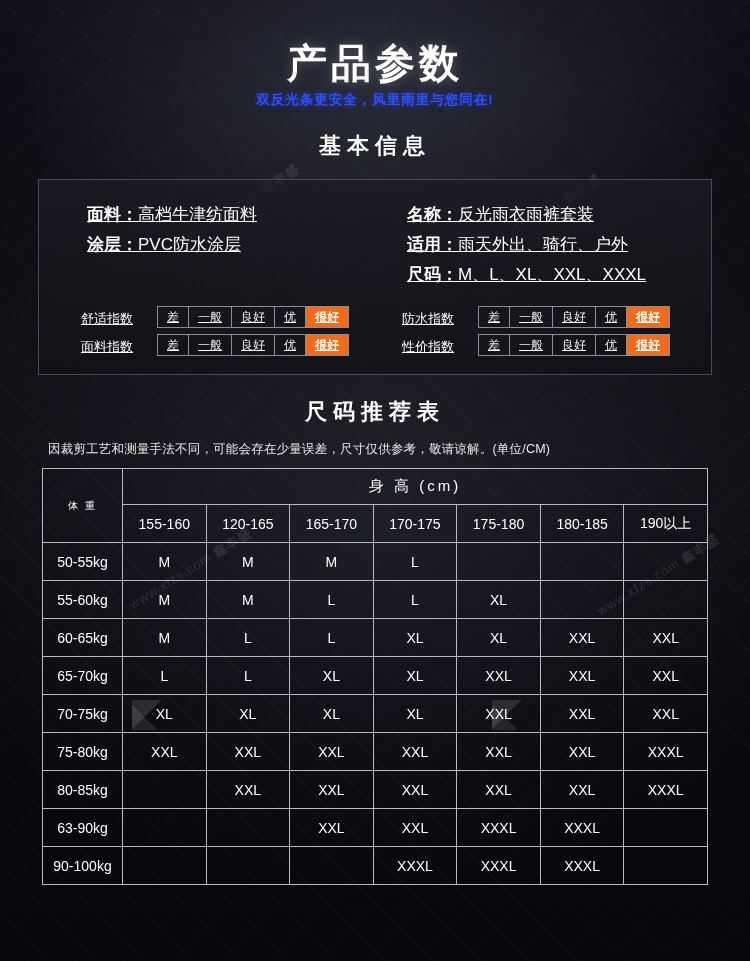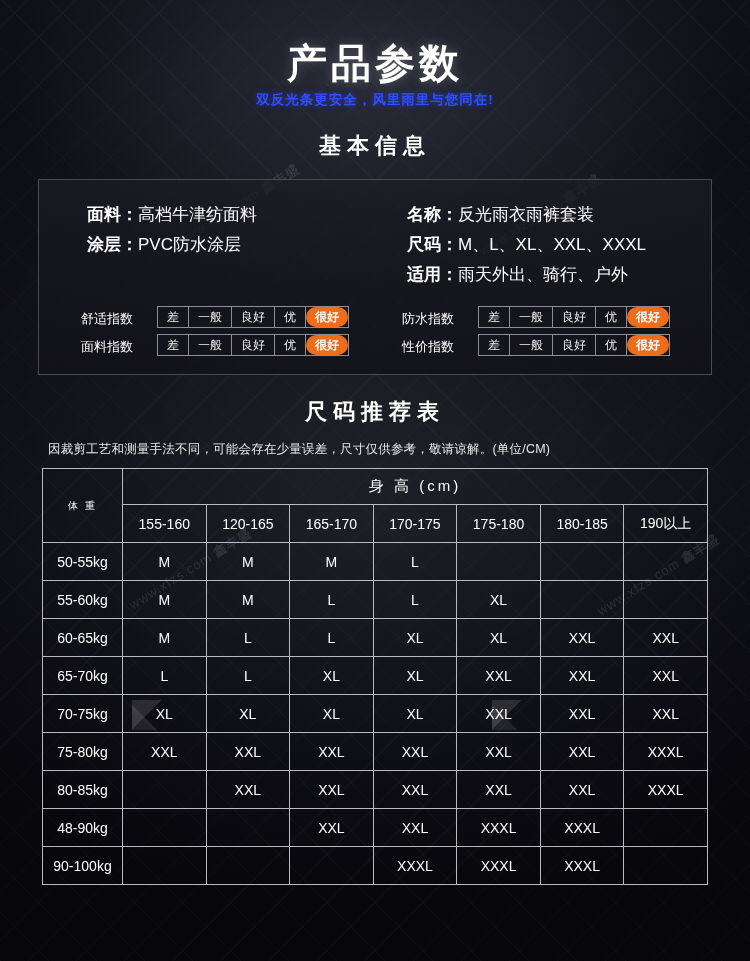--- a/index.html
+++ b/index.html
@@ -68,20 +68,21 @@
     margin-top: 22px;
   }
 
   
   .info-panel {
     position: relative;
     margin: 18px 38px 0 38px;
     border: 1px solid #4a4a52;
     background: linear-gradient(180deg, rgba(28,28,36,0.72) 0%, rgba(16,16,22,0.72) 100%);
     padding: 16px 14px 12px 14px;
+    text-decoration: underline;
   }
   .info-rows {
     display: flex;
     gap: 0px;
     padding: 4px 0 10px 0;
   }
   .info-col { flex: 1; }
   .info-col.left { padding-left: 34px; }
   .info-col.right { padding-left: 30px; }
   .info-line {
@@ -115,21 +116,21 @@
     border: 1px solid #8d8d95;
   }
   .idx-cell {
     font-size: 12px;
     padding: 2px 9px;
     border-right: 1px solid #8d8d95;
     color: #f0f0f0;
     line-height: 16px;
     white-space: nowrap;
   }
-  .idx-cell:last-child { border-right: none; border-radius: 10px; }
+  .idx-cell:last-child { border-right: none; }
   .idx-cell.active {
     background: #ef6c1a;
     color: #ffffff;
     font-weight: bold;
     border-color: #ef6c1a;
   }
 
   
   .note {
     font-size: 12.5px;
@@ -231,24 +232,24 @@
           </div>
           <div class="info-line">
             <span class="lbl">涂层：</span><span>PVC防水涂层</span>
           </div>
         </div>
         <div class="info-col right">
           <div class="info-line">
             <span class="lbl">名称：</span><span>反光雨衣雨裤套装</span>
           </div>
           <div class="info-line">
+            <span class="lbl">适用：</span><span>雨天外出、骑行、户外</span>
+          </div>
+          <div class="info-line">
             <span class="lbl">尺码：</span><span>M、L、XL、XXL、XXXL</span>
-          </div>
-          <div class="info-line">
-            <span class="lbl">适用：</span><span>雨天外出、骑行、户外</span>
           </div>
         </div>
       </div>
 
       <div class="idx-block">
         <div class="idx-col left">
           <div class="idx-row">
             <div class="idx-name">舒适指数</div>
             <div class="idx-scale">
               <div class="idx-cell">差</div>
@@ -379,21 +380,21 @@
             <td class="wcell">80-85kg</td>
             <td></td>
             <td>XXL</td>
             <td>XXL</td>
             <td>XXL</td>
             <td>XXL</td>
             <td>XXL</td>
             <td>XXXL</td>
           </tr>
           <tr>
-            <td class="wcell">48-90kg</td>
+            <td class="wcell">63-90kg</td>
             <td></td>
             <td></td>
             <td>XXL</td>
             <td>XXL</td>
             <td>XXXL</td>
             <td>XXXL</td>
             <td></td>
           </tr>
           <tr>
             <td class="wcell">90-100kg</td>

